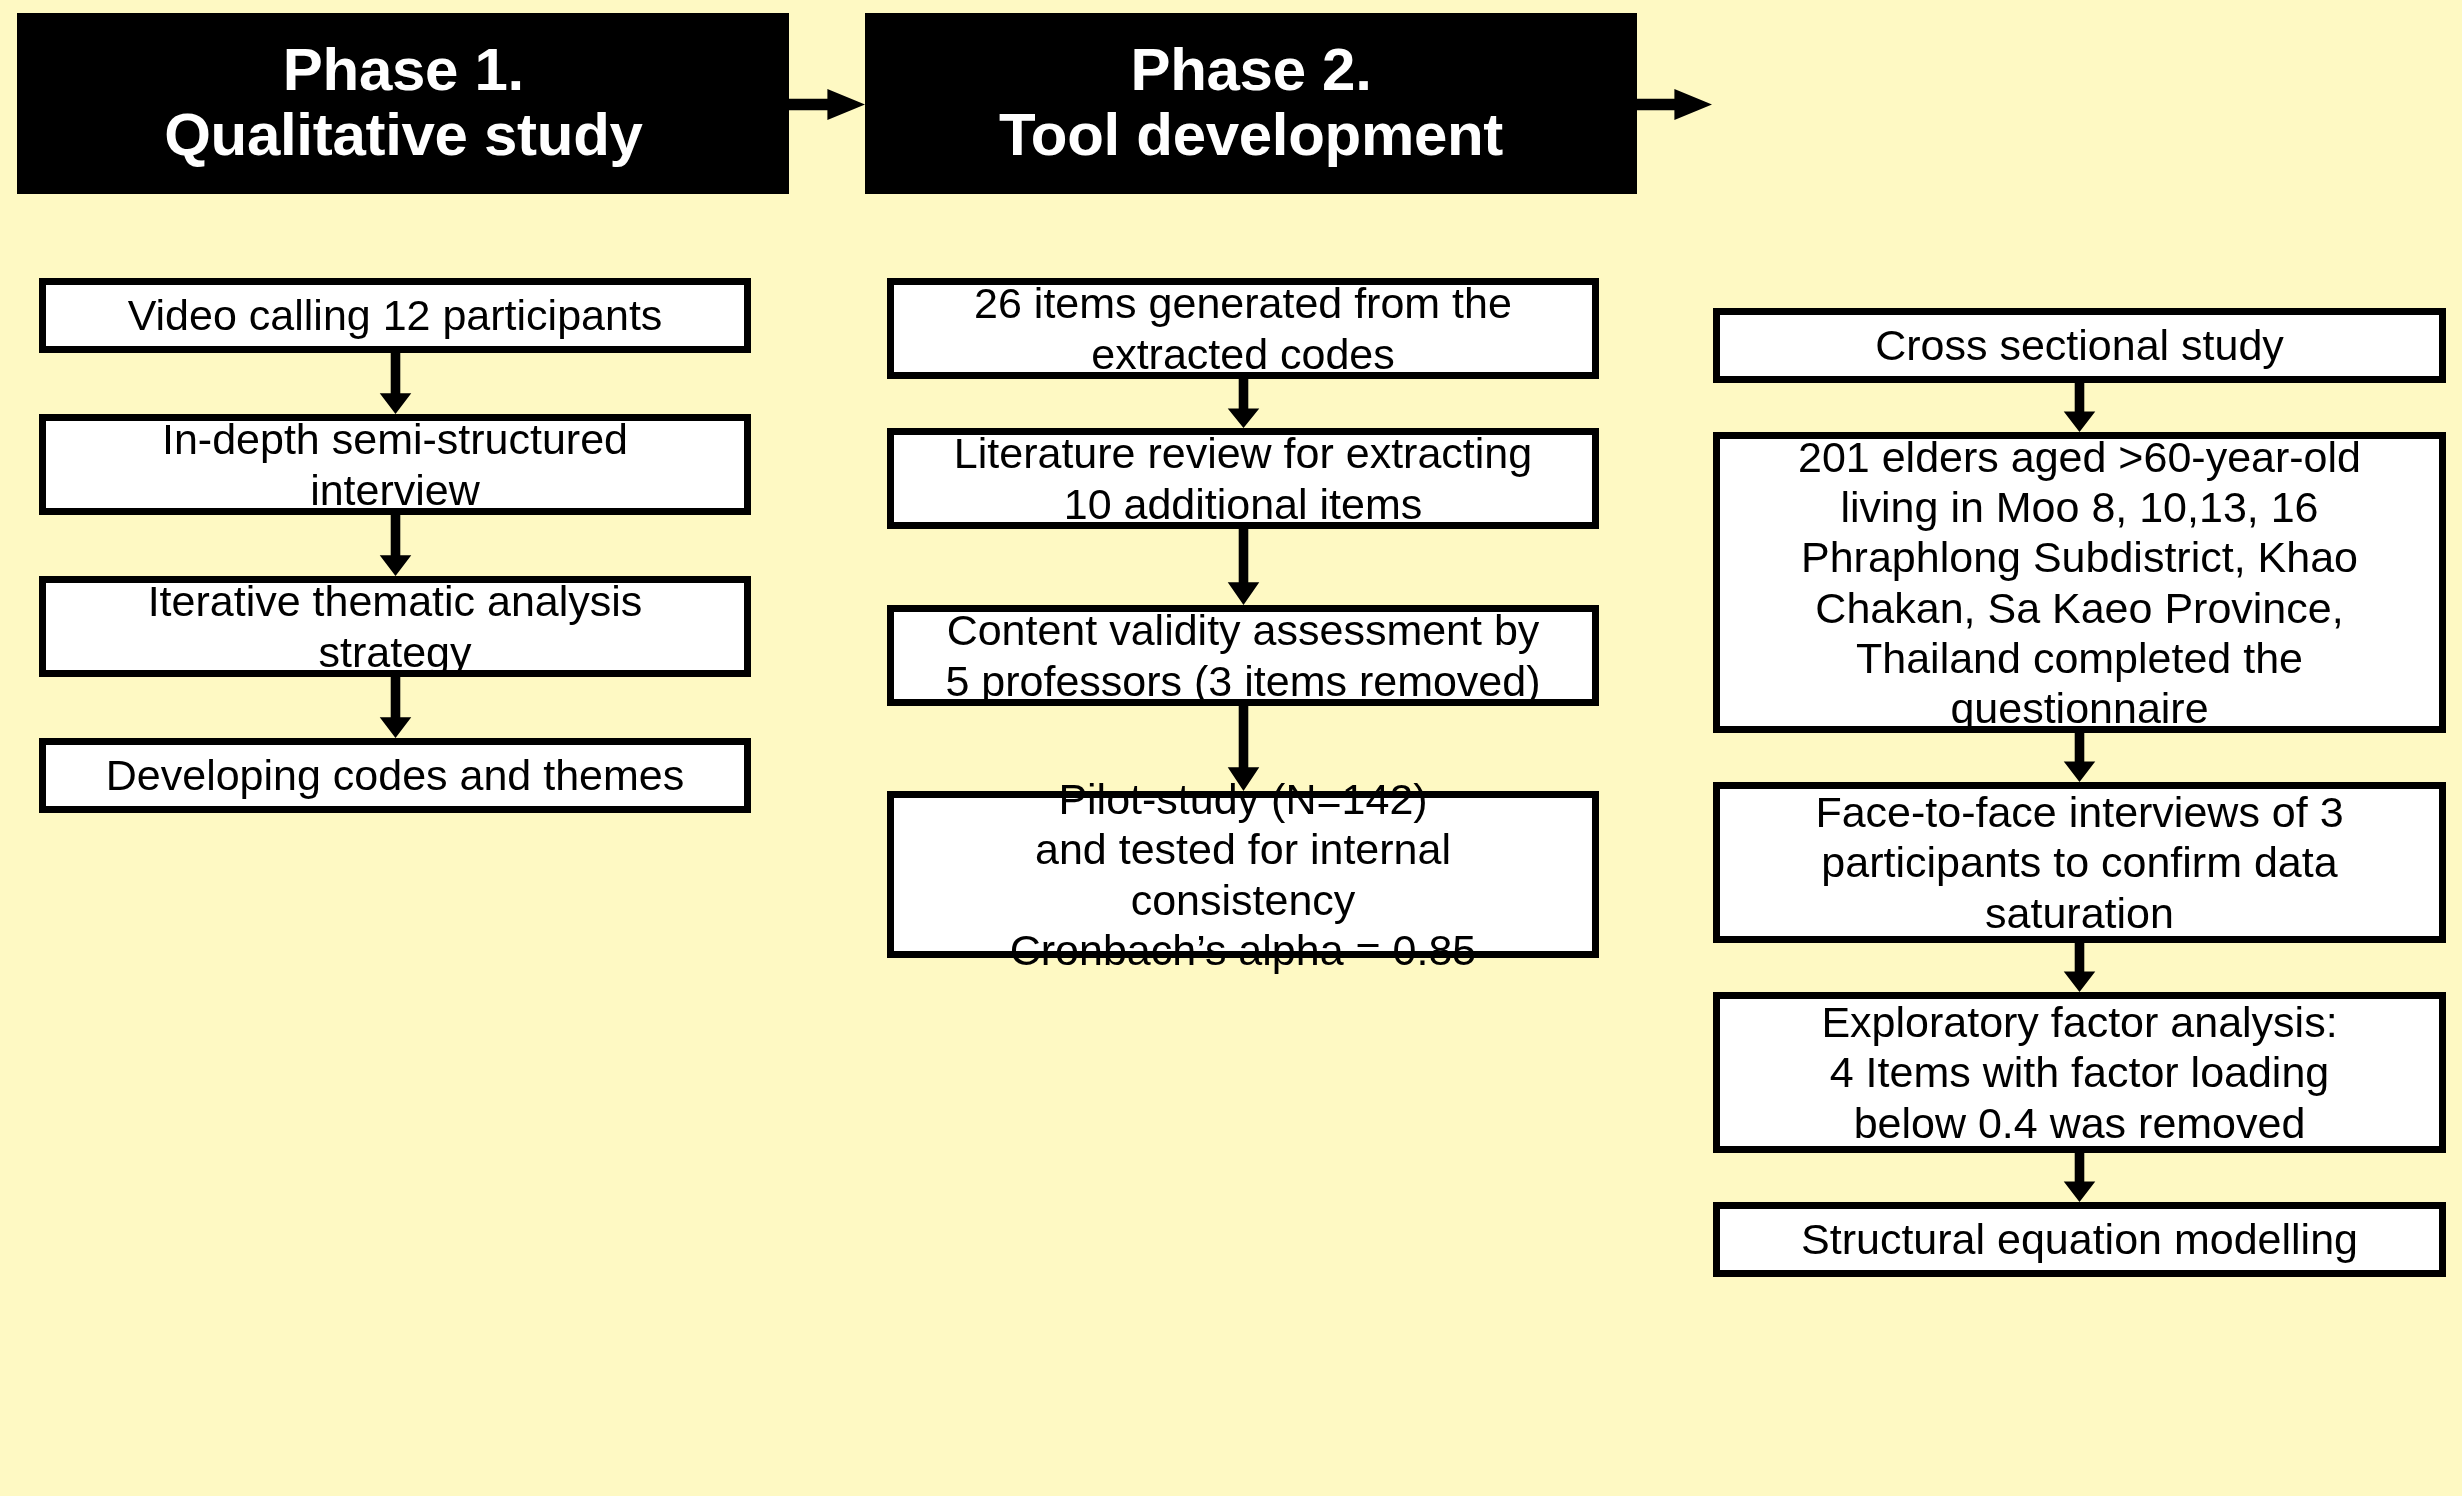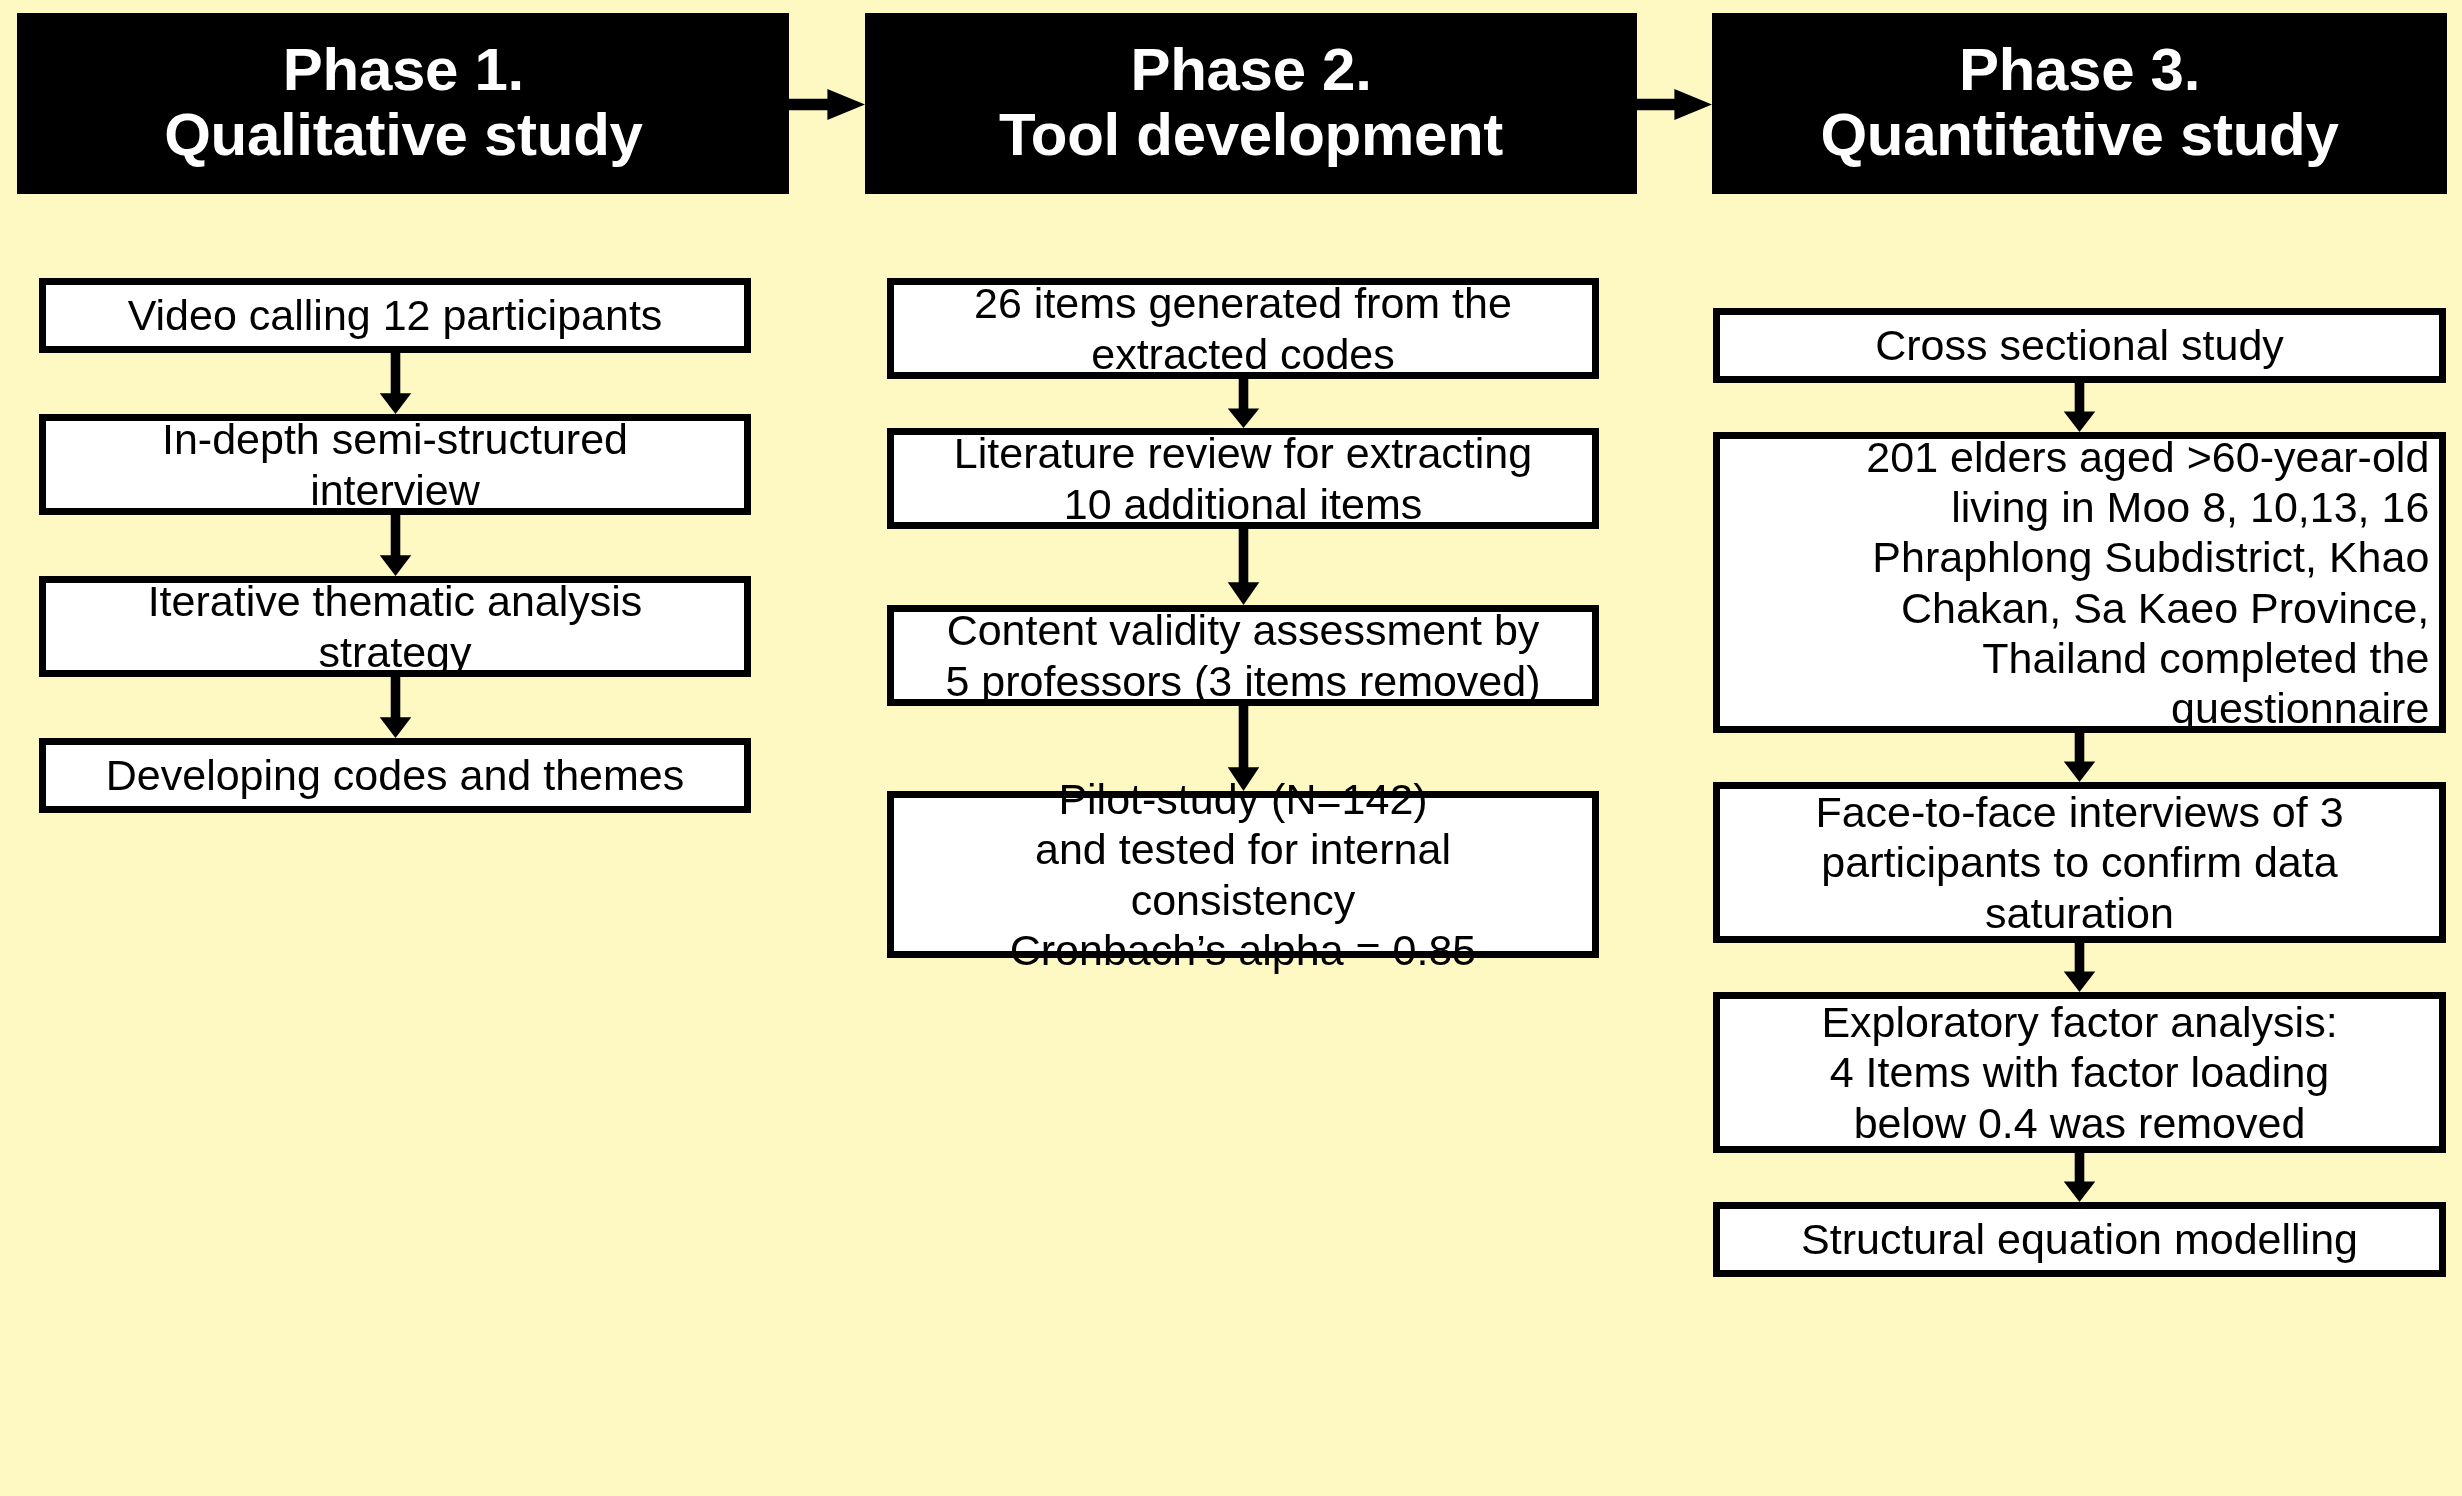--- a/index.html
+++ b/index.html
@@ -94,21 +94,21 @@
     display: block;
     width: 100%;
     white-space: pre-line;
   }
 
   
   .h-1line { height: 75px; }
   .h-2line { height: 101px; }
   .h-3line { height: 161px; }
   .h-4line { height: 167px; }
-  .h-6line { height: 301px; text-align: right; }
+  .h-6line { height: 301px; }
 
   
   .v-arrow {
     position: relative;
     height: 61px;
     display: flex;
     justify-content: center;
   }
   .v-arrow.short { height: 49px; }
   .v-arrow.tall  { height: 76px; }
@@ -140,24 +140,20 @@
       <span class="hdr-line">Phase 2.</span>
       <span class="hdr-line">Tool development</span>
     </div>
 
     <div class="header-arrow" id="header-arrow-2">
       <svg viewBox="0 0 112 44" preserveAspectRatio="none">
         <path d="M0,14 L58,14 L58,0 L112,22 L58,44 L58,30 L0,30 Z" fill="#000000"></path>
       </svg>
     </div>
 
-    <div class="phase-header" id="phase-header-3">
-      <span class="hdr-line">Phase 3.</span>
-      <span class="hdr-line">Quantitative study</span>
-    </div>
 
   </div>
 
   <div class="phase-column" id="phase-column-1">
 
     <div class="process-box h-1line">
       <span class="box-text">Video calling 12 participants</span>
     </div>
 
     <div class="v-arrow">

